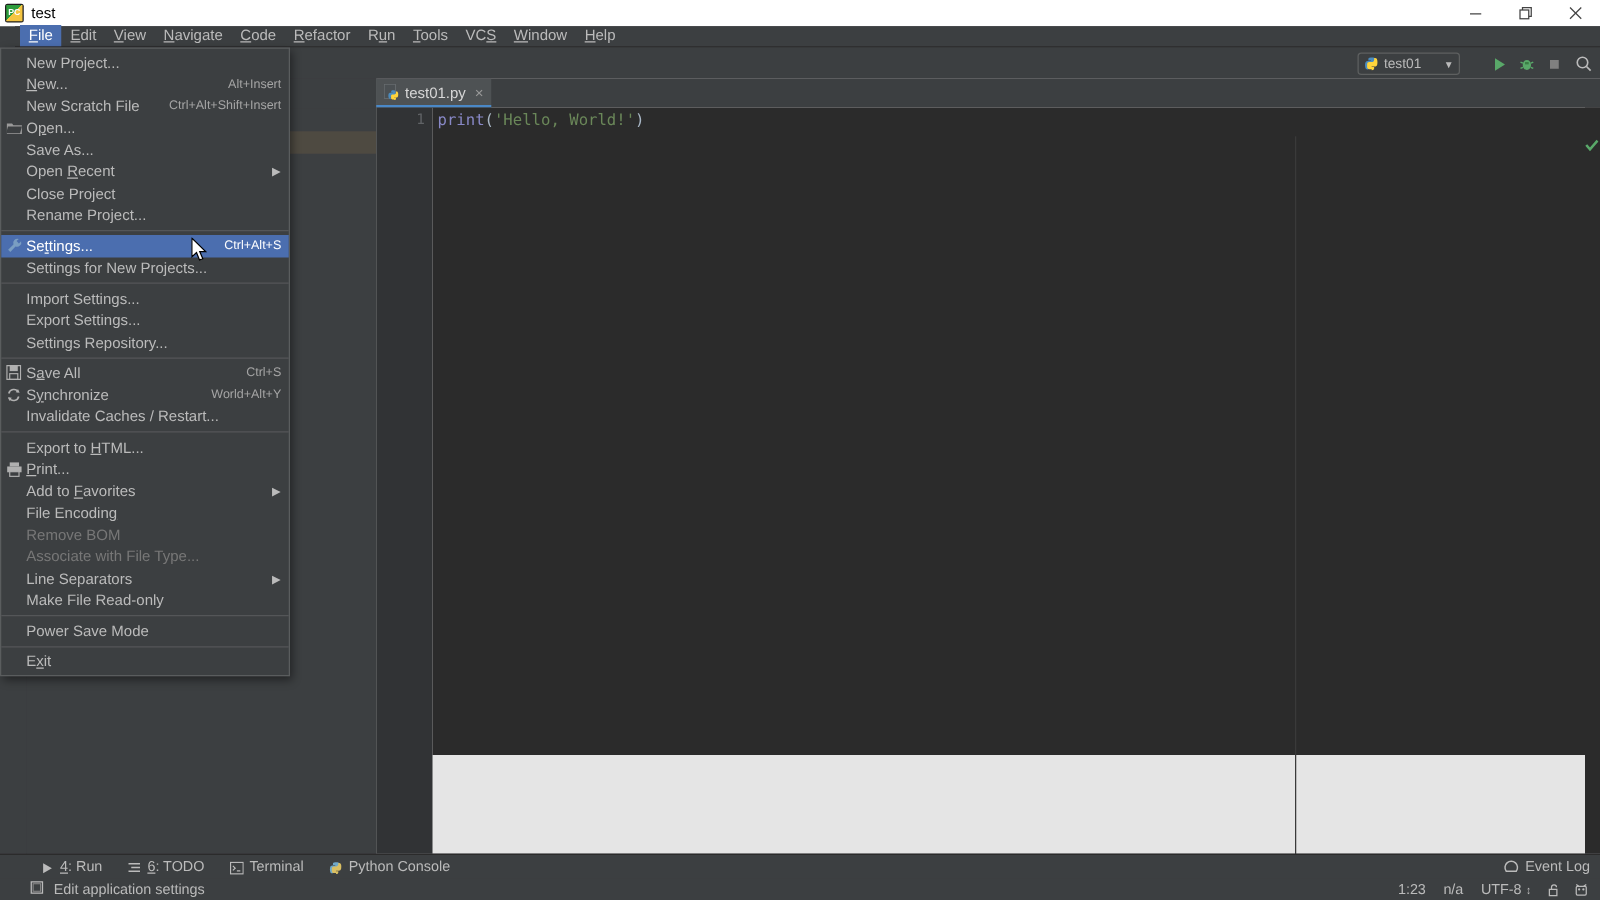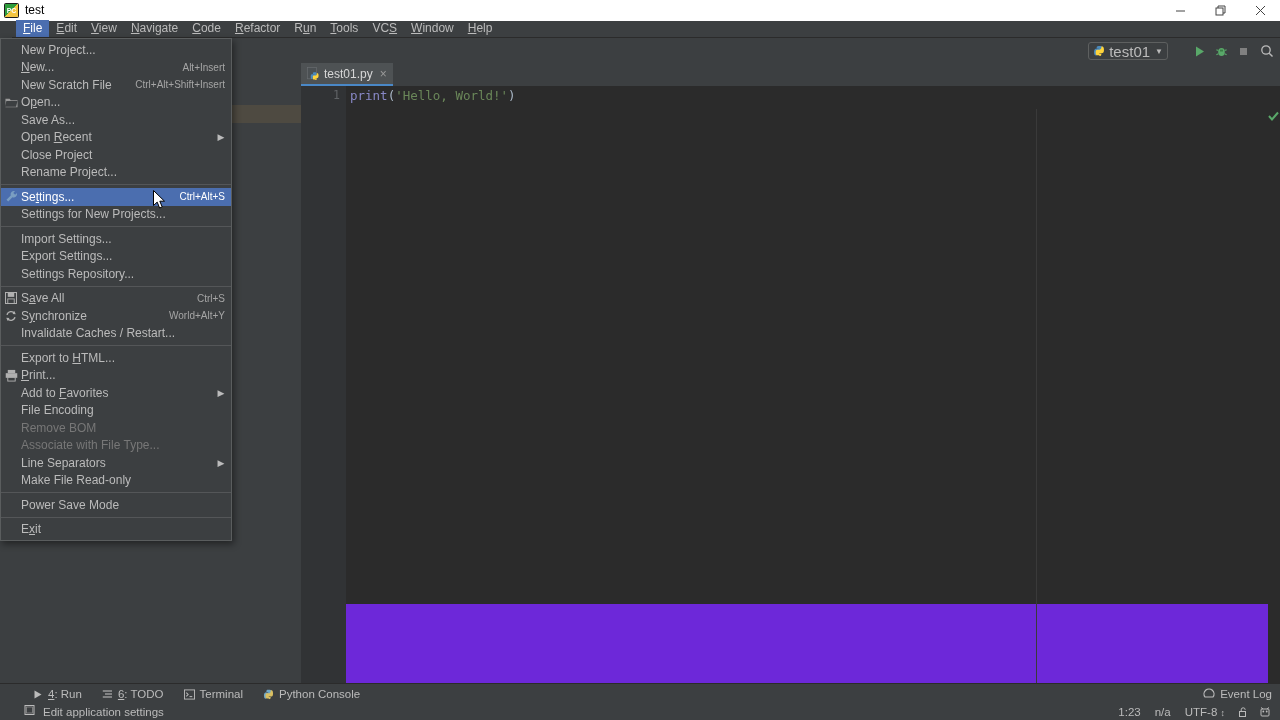--- a/index.html
+++ b/index.html
@@ -41,41 +41,41 @@
   .m-item.sel{background:#4b6eaf;}
   .m-item.sel .m-label,.m-item.sel .m-key{color:#ffffff;}
   .m-item.dis .m-label{color:#777777;}
   .m-sep{height:1px;background:#545658;margin:3px 0;}
 
   
   .toolbar{position:absolute;left:0;top:38px;width:1280px;height:25px;background:#3c3f41;}
   .runcfg{position:absolute;right:112px;top:42px;height:18px;border:1px solid #5e6060;border-radius:3px;
     display:flex;align-items:center;padding:0 4px;box-sizing:border-box;background:#3c3f41;}
   .runcfg .py{width:12px;height:12px;margin-right:4px;}
-  .runcfg .nm{font-size:15px;color:#bbbbbb;margin-right:5px;}
+  .runcfg .nm{font-size:11px;color:#bbbbbb;margin-right:18px;}
   .runcfg .cv{font-size:8px;color:#bbbbbb;}
   .tbtn{position:absolute;top:42px;width:18px;height:18px;display:flex;align-items:center;justify-content:center;}
 
   
   .leftstrip{position:absolute;left:0;top:63px;width:21px;height:620px;background:#3c3f41;border-right:1px solid #2b2b2b;}
   .vtab{position:absolute;left:0;width:21px;display:flex;flex-direction:column;align-items:center;}
   .vtab .vt-text{writing-mode:vertical-rl;transform:rotate(180deg);font-size:11px;color:#9a9a9a;white-space:nowrap;letter-spacing:0px;}
   .vtab .vt-ico{margin-top:4px;}
 
   
   .projpanel{position:absolute;left:21px;top:63px;width:280px;height:620px;background:#3c3f41;border-right:1px solid #2b2b2b;}
   .pp-head{position:absolute;left:0;top:0;width:280px;height:24px;display:flex;align-items:center;}
   .pp-ico{width:26px;height:24px;display:flex;align-items:center;justify-content:center;}
   .pp-divider{width:1px;height:14px;background:#4e5052;margin:0 2px;}
   .pp-tree{position:absolute;left:0;top:24px;width:280px;height:596px;background:#3c3f41;}
   .pp-row{height:18px;display:flex;align-items:center;padding-left:4px;font-size:12px;color:#bbbbbb;white-space:nowrap;}
   .pp-row.sel{background:#4e4a41;}
 
   
-  .edarea{position:absolute;left:301px;top:63px;width:979px;height:620px;background:#6d28d9;}
+  .edarea{position:absolute;left:301px;top:63px;width:979px;height:620px;background:#e5e5e5;}
   .tabbar{position:absolute;left:0;top:0;width:979px;height:23px;background:#3c3f41;}
   .etab{position:absolute;left:0;top:0;height:23px;display:flex;align-items:center;padding:0 6px;box-sizing:border-box;
     background:#4e5254;border-bottom:2px solid #4a88c7;}
   .etab .ti{width:13px;height:13px;margin-right:4px;}
   .etab .tl{font-size:12px;color:#d7d7d7;}
   .etab .tx{margin-left:7px;font-size:12px;color:#9a9a9a;}
   .gutter{position:absolute;left:0;top:23px;width:45px;height:597px;background:#313335;}
   .gut-num{position:absolute;right:6px;top:2px;font-family:"DejaVu Sans Mono",monospace;font-size:11.5px;color:#606366;}
   .codearea{position:absolute;left:45px;top:23px;width:934px;height:518px;background:#2b2b2b;}
   .codeline{position:absolute;left:4px;top:2px;font-family:"DejaVu Sans Mono",monospace;font-size:12.5px;white-space:pre;}

